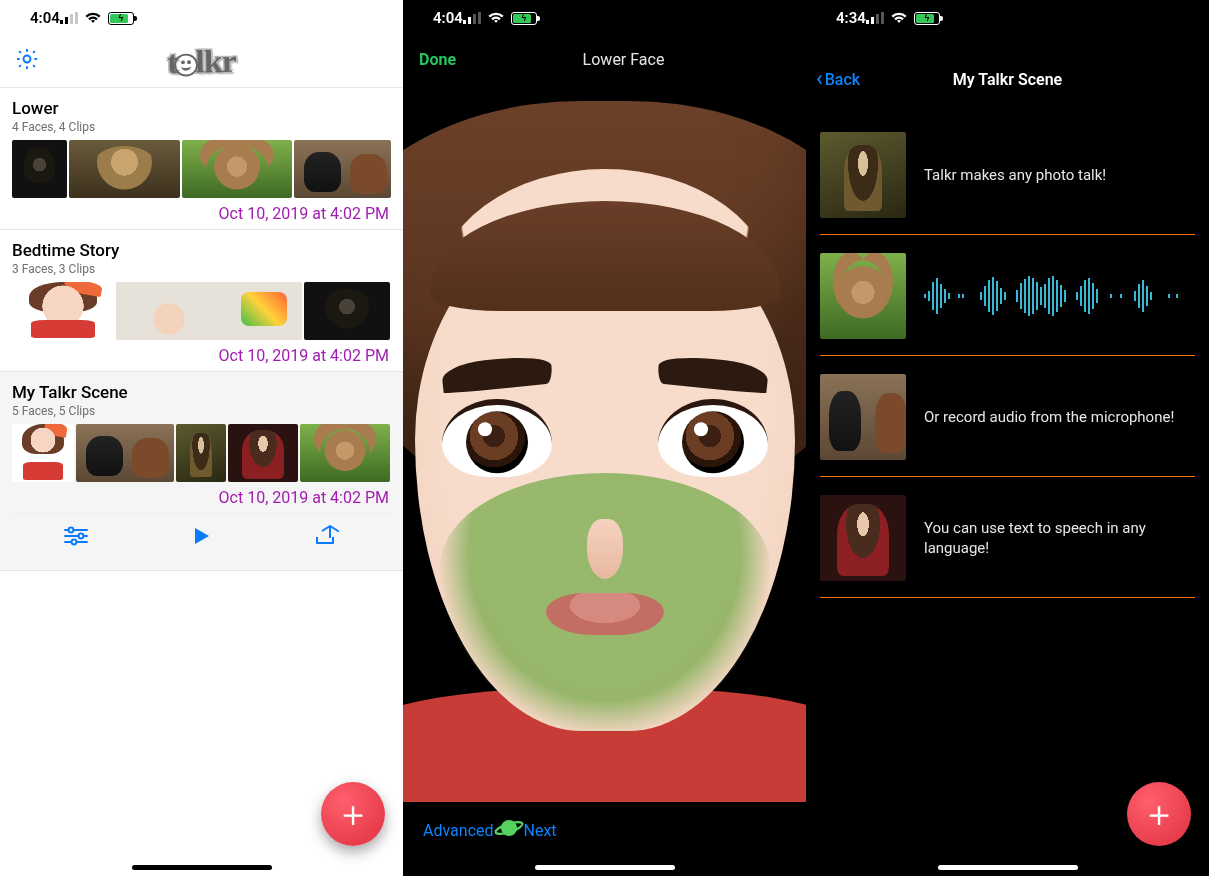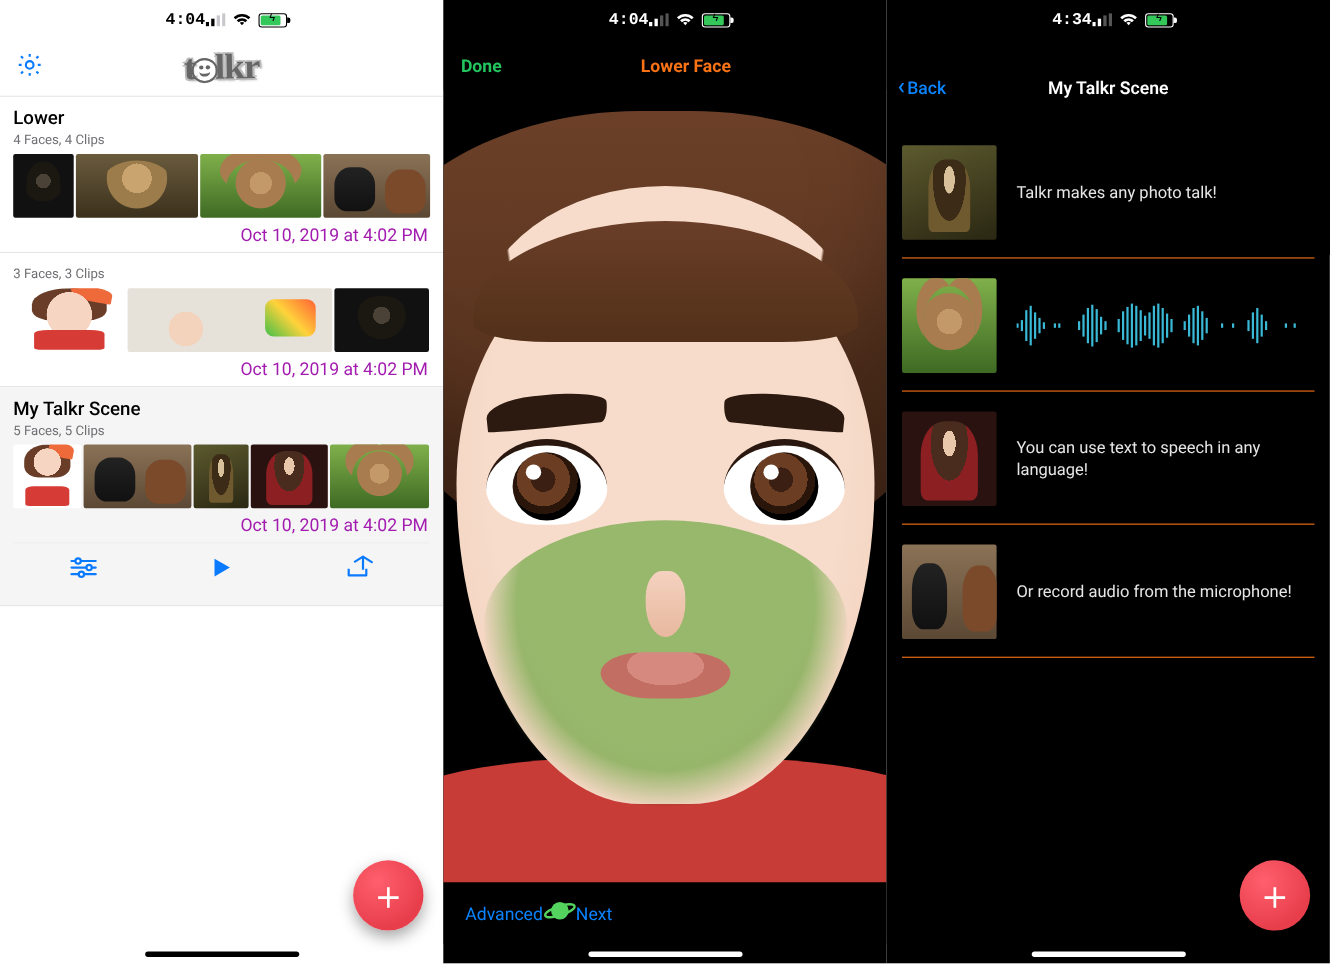--- a/index.html
+++ b/index.html
@@ -19,25 +19,24 @@
     flex-direction: column;
     overflow: hidden;
     flex-shrink: 0;
   }
 
   
   .status-bar {
     height: 36px;
     display: flex;
     align-items: center;
-    justify-content: center;
+    justify-content: flex-start;
     padding: 0 22px 0 30px;
     font-size: 15px;
     font-weight: 600;
-    font-family: Liberation Mono, monospace;
   }
   .status-bar .right { display: flex; align-items: center; gap: 6px; }
   .status-bar.light { color:#000; }
   .status-bar.dark  { color:#fff; }
   .bars svg, .wifi svg { display:block; }
   .battery {
     width: 26px; height: 13px; border: 1.5px solid currentColor; border-radius: 3px; position: relative;
     display: flex; align-items: center;
   }
   .battery::after {
@@ -133,21 +132,21 @@
   .cart-shirt{position:absolute;bottom:-2%;left:6%;right:6%;height:34%;background:#d63b36;border-radius:20% 20% 10% 10%;}
 
   
   .s2 { background:#000000; color:#fff; }
   .s2 .nav {
     height:46px; display:flex; align-items:center; justify-content:center; position:relative;
     background:rgba(0,0,0,0.55);
     font-size:16px;
   }
   .s2 .nav .left { position:absolute; left:16px; color:#22c55e; font-weight:700;}
-  .s2 .nav .title{ color:#f97316; font-weight:700;padding-left:38px; }
+  .s2 .nav .title{ color:#e5e5e5; font-weight:400;padding-left:38px; }
   .s2 .canvas { flex:1; position:relative; overflow:hidden; display:flex; align-items:center; justify-content:center; }
   .s2 .face {
     position:absolute; left:50%; top:54%; transform:translate(-50%,-50%);
     width:470px; height:660px;
   }
   .s2 .skin{
     position:absolute; left:50%; top:50%; transform:translate(-50%,-50%);
     width:380px; height:520px;
     background:radial-gradient(ellipse at 50% 38%,#f7dccb 0 60%,#efcbb4 100%);
     border-radius:48% 48% 44% 44% / 44% 44% 56% 56%;
@@ -255,20 +254,21 @@
     <div class="thumbs">
       <div class="thumb thumb-gorilla" style="width:56px"></div>
       <div class="thumb thumb-lioness" style="width:112px"></div>
       <div class="thumb thumb-teddy" style="width:112px"></div>
       <div class="thumb thumb-twodogs" style="width:98px"></div>
     </div>
     <div class="date">Oct 10, 2019 at 4:02 PM</div>
   </div>
 
   <div class="section">
+    <div class="title">Bedtime Story</div>
     <div class="sub">3 Faces, 3 Clips</div>
     <div class="thumbs">
       <div class="thumb thumb-cartoon" style="width:102px">
         <div class="cart">
             <span class="cart-hair"></span>
             <span class="cart-cap"></span>
             <span class="cart-face"></span>
             <span class="cart-shirt"></span>
           </div>
       </div>
@@ -481,26 +481,26 @@
                 <rect x="222" y="12" width="2" height="20"></rect>
                 <rect x="226" y="18" width="2" height="8"></rect>
               <rect x="244" y="20" width="2" height="4"></rect>
                 <rect x="252" y="20" width="2" height="4"></rect>
             </g>
           </svg>
         </div>
       </div>
     </div>
     <div class="row">
+      <div class="thumb thumb-twodogs"></div>
+      <div class="right">Or record audio from the microphone!</div>
+    </div>
+    <div class="row">
       <div class="thumb thumb-queen"></div>
       <div class="right">You can use text to speech in any language!</div>
-    </div>
-    <div class="row">
-      <div class="thumb thumb-twodogs"></div>
-      <div class="right">Or record audio from the microphone!</div>
     </div>
   </div>
 
   <button class="fab">
     <span>＋</span>
   </button>
   <div class="home-indicator" style="background:#fff"></div>
 </div>
 
 </body></html>

